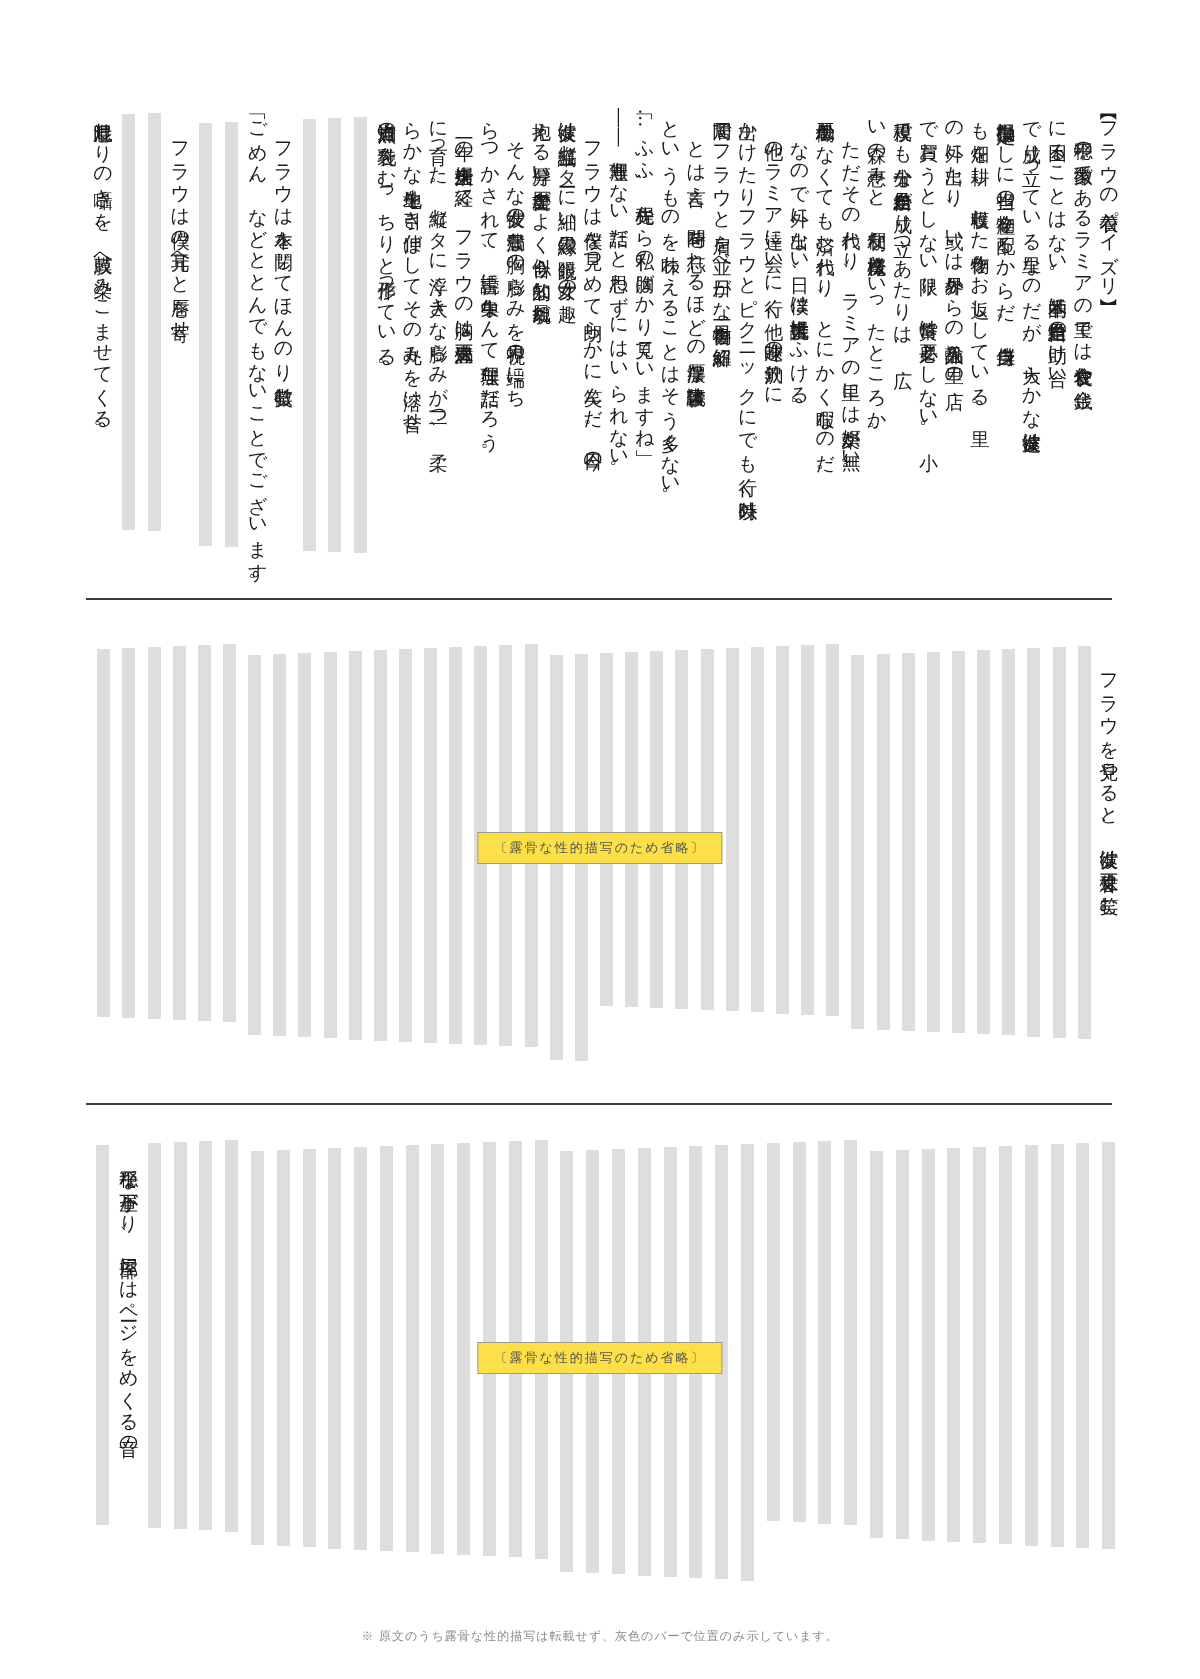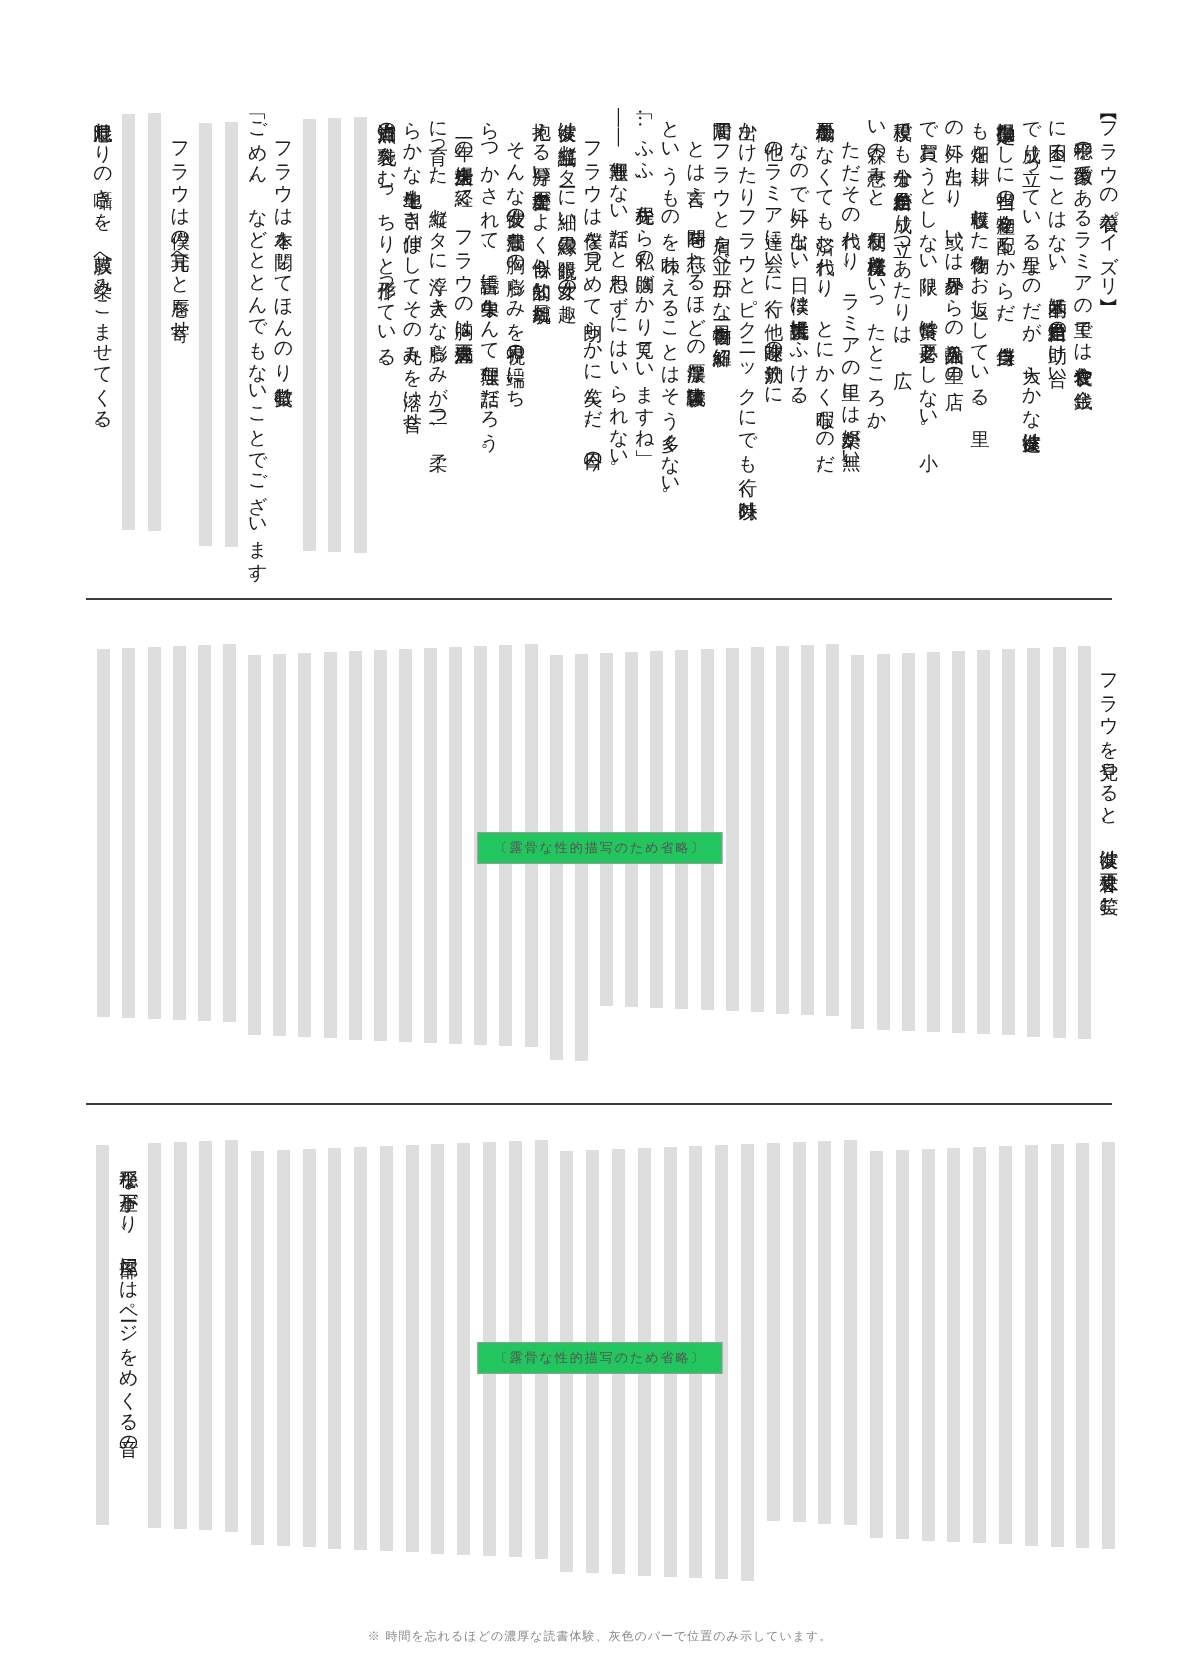--- a/index.html
+++ b/index.html
@@ -37,21 +37,21 @@
   }
   .divider{
     position:absolute;
     left:86px;width:1026px;height:2px;
     background:#3c3c3c;
   }
   .notice{
     position:absolute;
     left:50%;transform:translateX(-50%);
     writing-mode:horizontal-tb;
-    background:#22c55e;
+    background:#fde047;
     border:1px solid #9a9a9a;
     color:#555555;
     font-size:13px;
     padding:6px 16px;
     letter-spacing:2px;
     white-space:nowrap;
   }
   .footnote{
     position:absolute;
     left:0;right:0;top:1628px;
@@ -197,15 +197,15 @@
       <div class="tcol redacted" style="height: 87%; margin-top: 4px;"></div>
       <div class="tcol redacted" style="height: 86.5%; margin-top: 5px;"></div>
       <div class="tcol redacted" style="height: 86%; margin-top: 6px;"></div>
       <div class="tcol redacted" style="height: 85.5%; margin-top: 7px;"></div>
       <div class="tcol" style="padding-top: 20px;">平穏な昼下がり、部屋にはページをめくる音の</div>
       <div class="tcol redacted" style="height: 84.5%; margin-top: 9px;"></div>
     </div>
 
   <div class="notice" style="top:1342px;">〔露骨な性的描写のため省略〕</div>
 
-  <div class="footnote">※ 時間を忘れるほどの濃厚な読書体験、灰色のバーで位置のみ示しています。</div>
+  <div class="footnote">※ 原文のうち露骨な性的描写は転載せず、灰色のバーで位置のみ示しています。</div>
 
 </div>
 
 </body></html>

